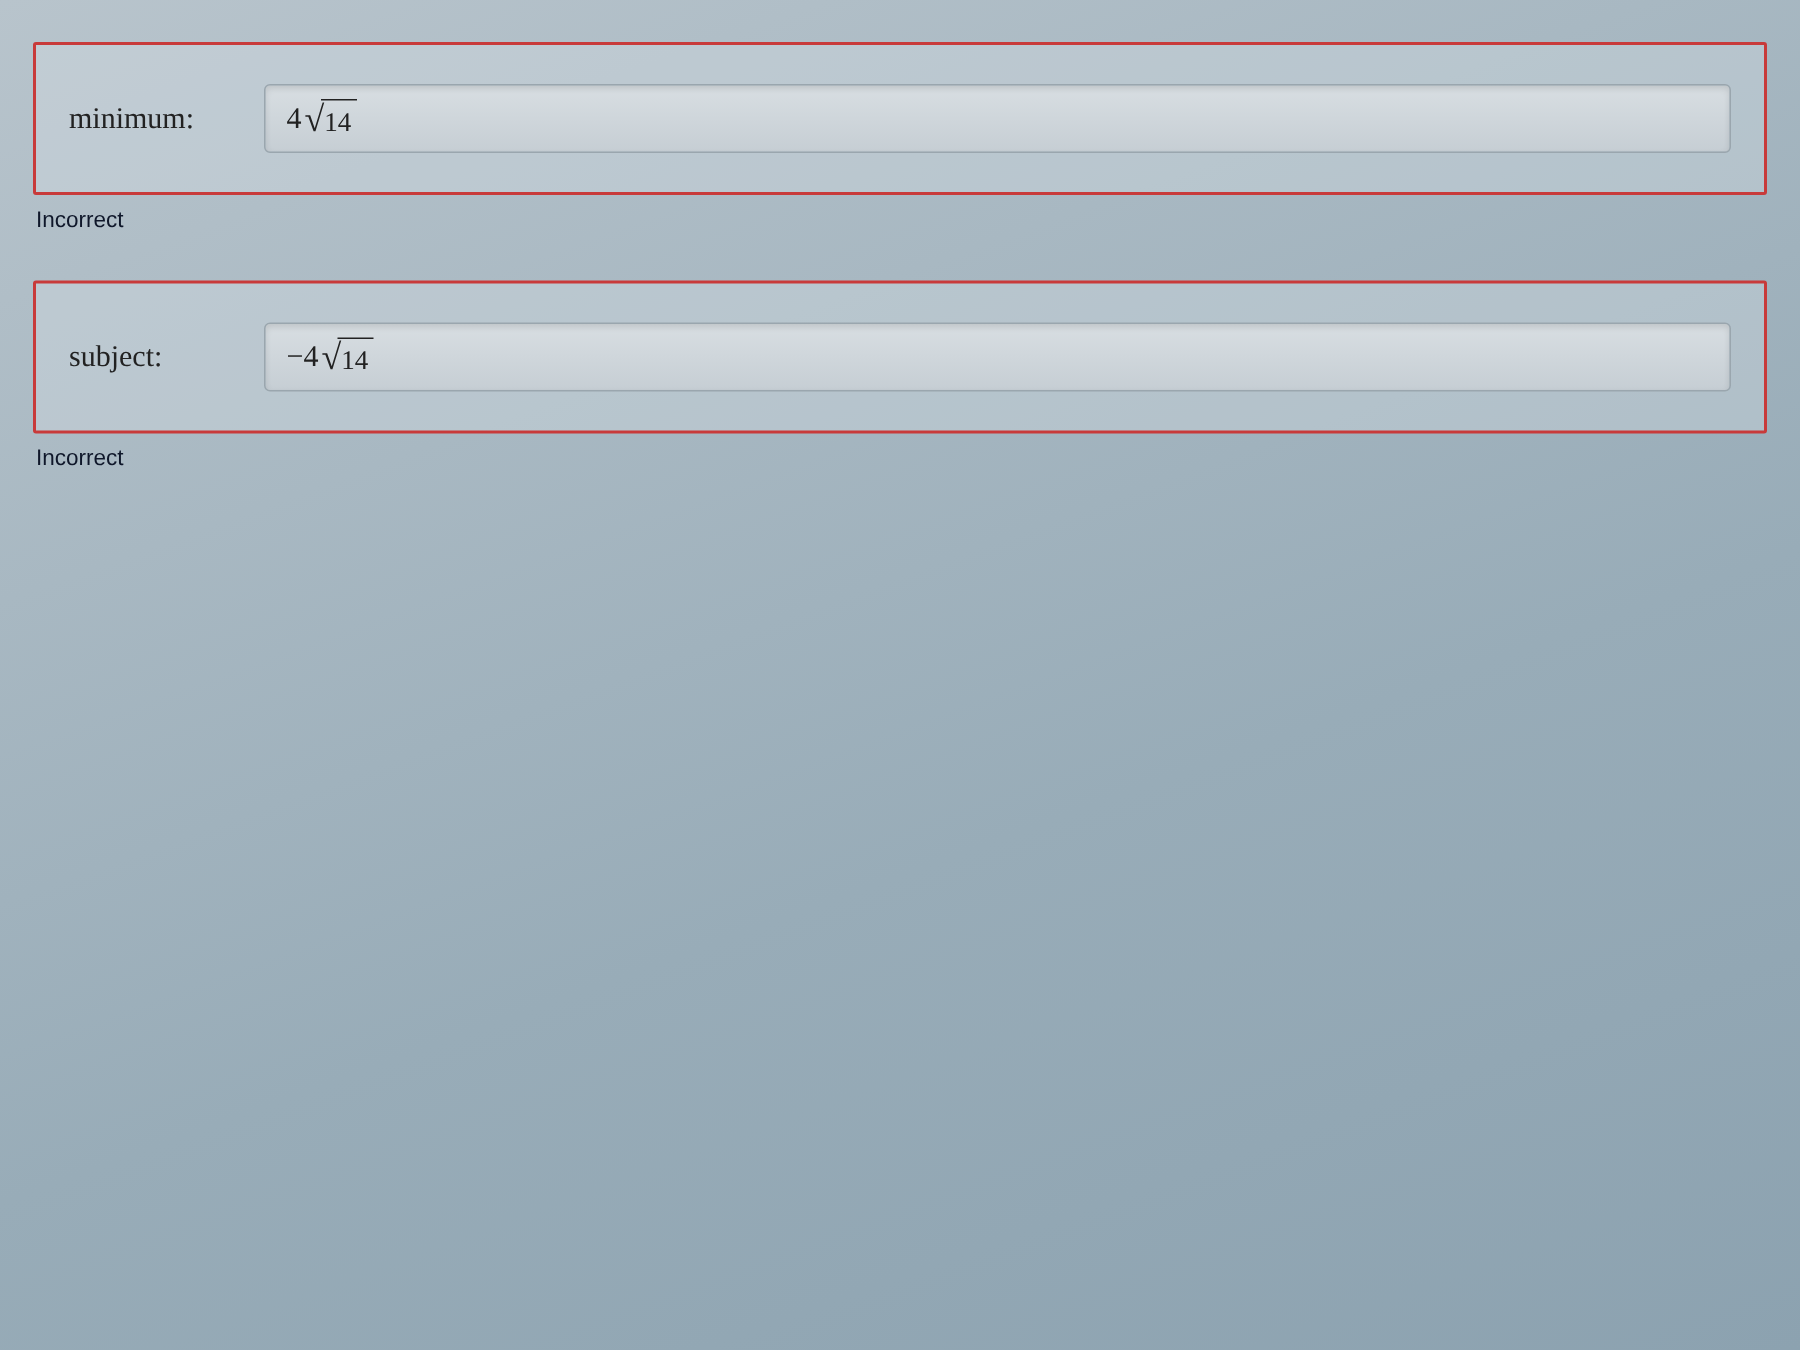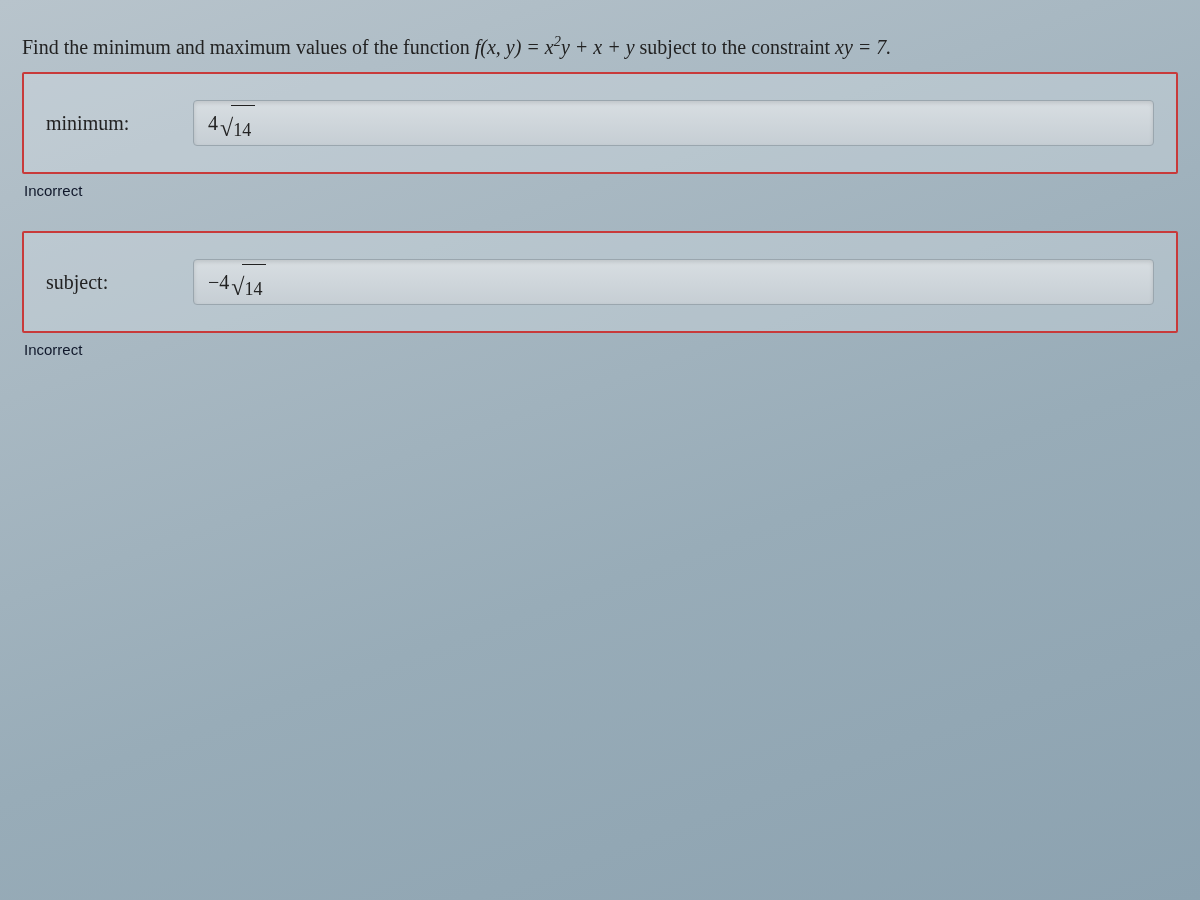--- a/index.html
+++ b/index.html
@@ -38,21 +38,21 @@
   .answer-group {
     margin-bottom: 14px;
   }
   .answer-box {
     border: 2px solid #c83a3a;
     background: rgba(214,224,230,0.35);
     border-radius: 2px;
     padding: 26px 22px;
     display: flex;
     align-items: center;
-    gap: 37px;
+    gap: 20px;
   }
   .answer-label {
     font-size: 20px;
     color: #222;
     min-width: 110px;
   }
   .answer-field {
     flex: 1;
     height: 44px;
     background: linear-gradient(to bottom, #d8dee2 0%, #c6ced4 100%);
@@ -74,43 +74,35 @@
     align-items: baseline;
     position: relative;
   }
   .radical {
     font-size: 24px;
     line-height: 1;
     margin-right: -2px;
   }
   .radicand {
     border-top: 1.5px solid #222;
-    padding: 14px 4px 0 2px;
+    padding: 4px 4px 0 2px;
     font-size: 18px;
   }
   .feedback {
     font-size: 15px;
     color: #0f172a;
     margin: 8px 0 32px 2px;
     font-family: Arial, Helvetica, sans-serif;
   }
 </style>
 </head>
 <body>
 
 <div class="page">
 
-  <div class="question-text">
-    <span>Find the minimum and maximum values of the function </span>
-    <span class="math">
-      <span>f(x, y) = x</span><span class="sup">2</span><span>y + x + y</span>
-    </span>
-    <span> subject to the constraint </span>
-    <span class="math">xy = 7.</span>
-  </div>
 
 
   <div class="answer-group">
     <div class="answer-box">
       <div class="answer-label">minimum:</div>
       <div class="answer-field">
         <span class="coef">4</span>
         <span class="sqrt-box">
           <span class="radical">√</span>
           <span class="radicand">14</span>

